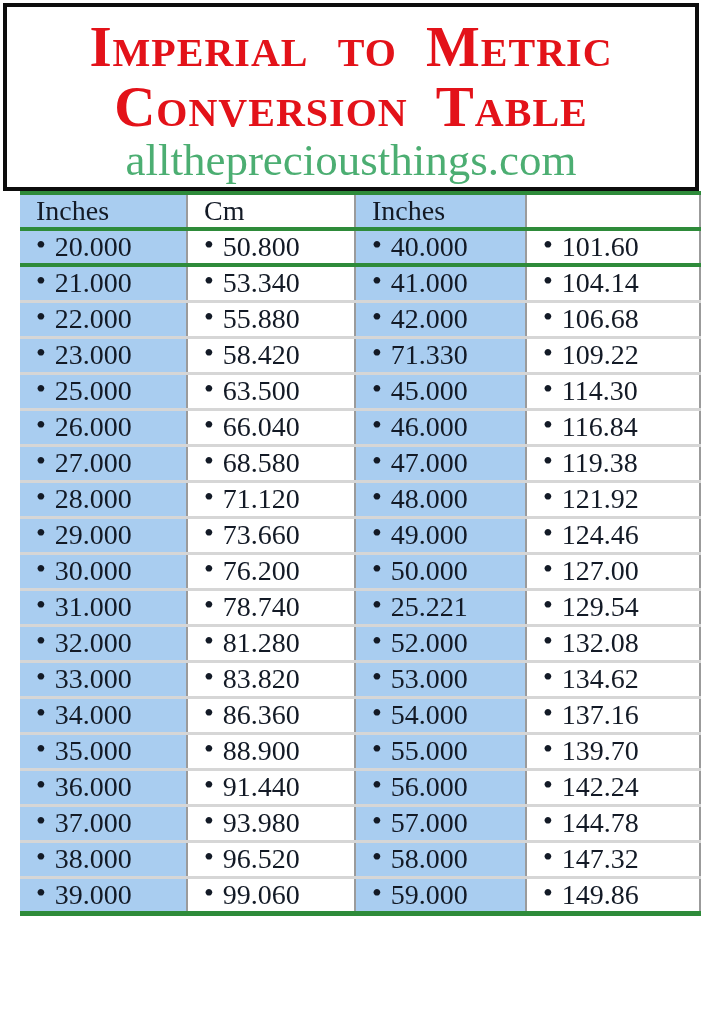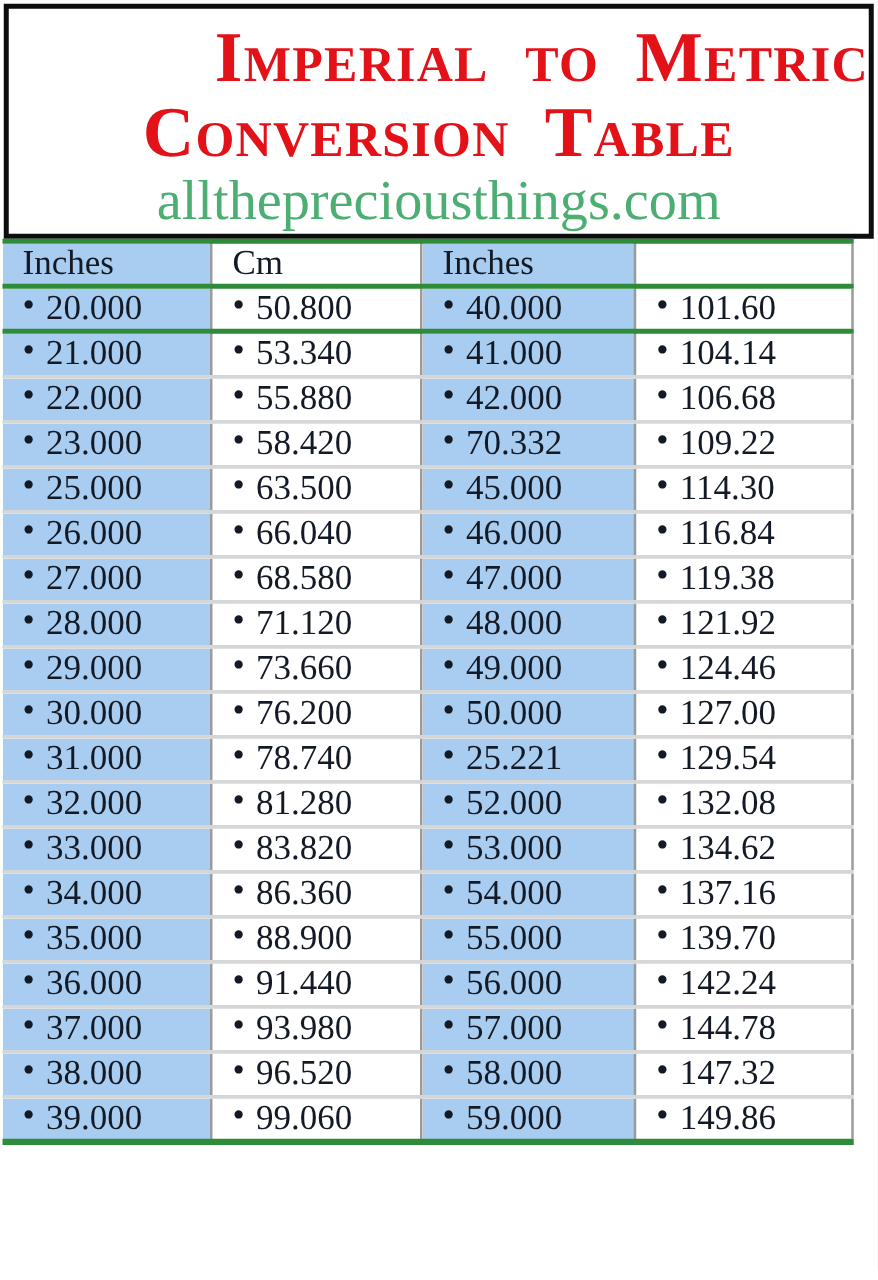--- a/index.html
+++ b/index.html
@@ -24,29 +24,29 @@
   }
   .title-line {
     font-variant: small-caps;
     font-weight: bold;
     color: var(--title-red, #e31219);
     font-size: 57px;
     line-height: 60px;
     letter-spacing: 1px;
     word-spacing: 14px;
   }
-  .title-line-1 { margin-top: 10px; text-align: right; }
+  .title-line-1 { margin-top: 10px; }
   .site-text {
     color: var(--website-green, #4cae72);
     font-size: 45px;
     line-height: 46px;
   }
   
   table.conv-table {
-    position: absolute; left: 2px; top: 191px;
+    position: absolute; left: 20px; top: 191px;
     width: 680px;
     border-collapse: collapse;
     table-layout: fixed;
     border-radius: 24px;
   }
   th, td {
     text-align: left;
     white-space: nowrap;
     overflow: hidden;
     font-size: 28px;
@@ -121,21 +121,21 @@
         </tr>
         <tr>
           <td class="cell-blue"><span class="bullet">•</span><span>22.000</span></td>
           <td class="cell-white"><span class="bullet">•</span><span>55.880</span></td>
           <td class="cell-blue"><span class="bullet">•</span><span>42.000</span></td>
           <td class="cell-white"><span class="bullet">•</span><span>106.68</span></td>
         </tr>
         <tr>
           <td class="cell-blue"><span class="bullet">•</span><span>23.000</span></td>
           <td class="cell-white"><span class="bullet">•</span><span>58.420</span></td>
-          <td class="cell-blue"><span class="bullet">•</span><span>70.332</span></td>
+          <td class="cell-blue"><span class="bullet">•</span><span>71.330</span></td>
           <td class="cell-white"><span class="bullet">•</span><span>109.22</span></td>
         </tr>
         <tr>
           <td class="cell-blue"><span class="bullet">•</span><span>25.000</span></td>
           <td class="cell-white"><span class="bullet">•</span><span>63.500</span></td>
           <td class="cell-blue"><span class="bullet">•</span><span>45.000</span></td>
           <td class="cell-white"><span class="bullet">•</span><span>114.30</span></td>
         </tr>
         <tr>
           <td class="cell-blue"><span class="bullet">•</span><span>26.000</span></td>

